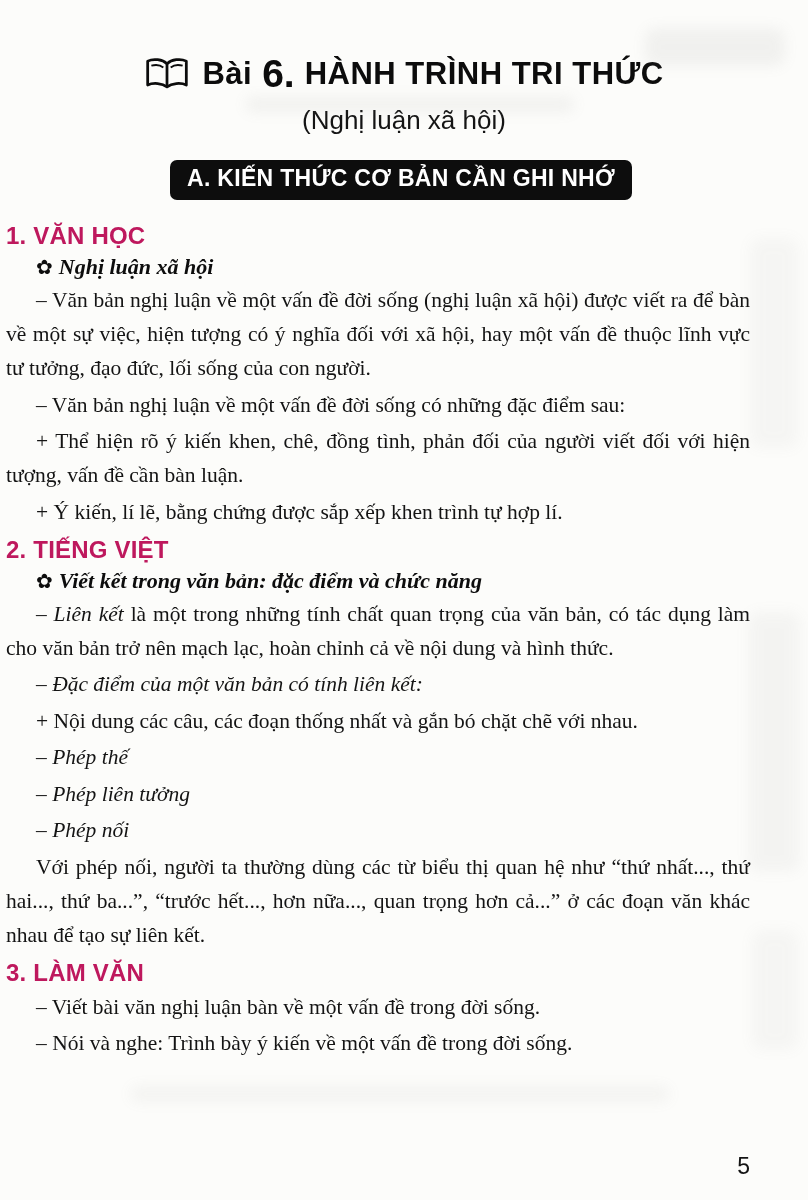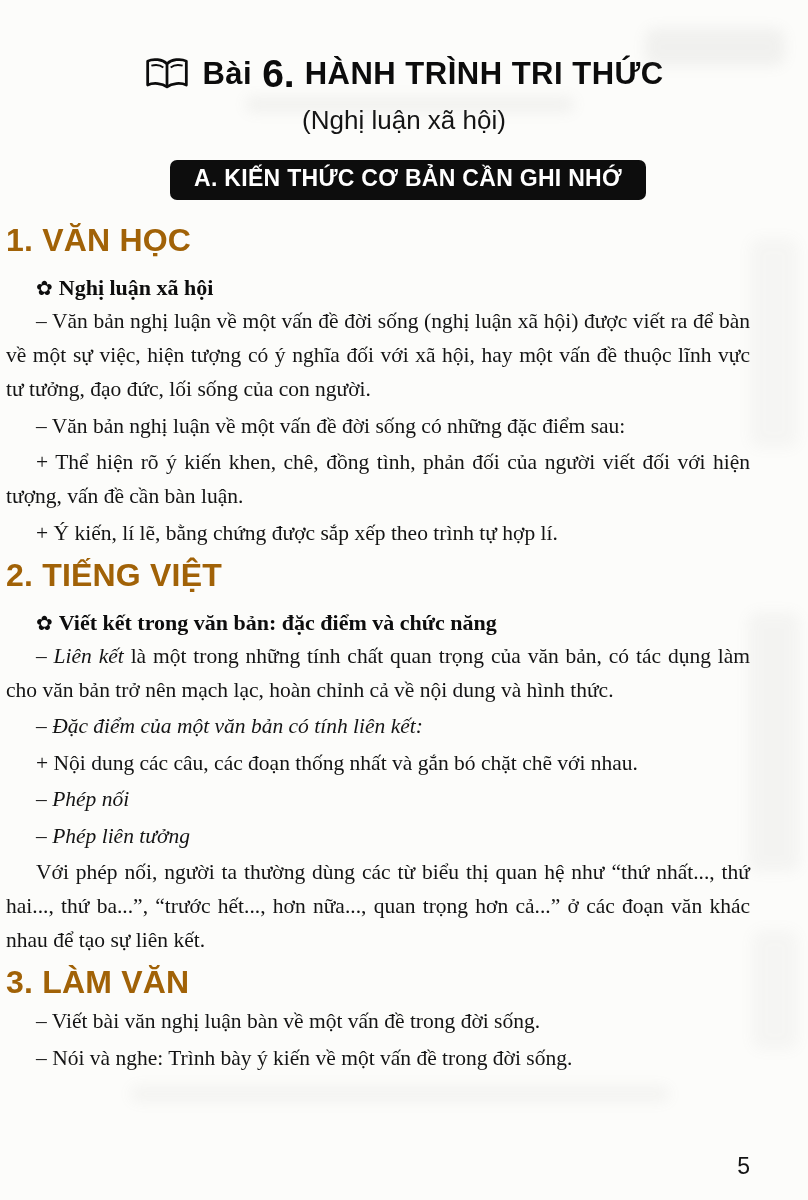--- a/index.html
+++ b/index.html
@@ -33,32 +33,32 @@
   .subtitle{
     margin-top:12px;font-family:"Liberation Sans", sans-serif;
     font-size:26px;color:#141414;text-align:center;
   }
   .banner{
     width:-moz-fit-content;width:fit-content;
     margin:24px auto 0;margin-left:170px;
     background:#0d0d0d;color:#ffffff;
     font-family:"Liberation Sans", sans-serif;font-weight:700;
     font-size:23px;letter-spacing:.3px;
-    padding:5px 24px 8px;border-radius:7px;
+    padding:5px 17px 8px;border-radius:7px;
   }
 
   .content{margin:22px 58px 0 6px;}
   h2{
     font-family:"Liberation Sans", sans-serif;
-    font-size:32px;font-weight:700;color:#a16207;
+    font-size:24px;font-weight:700;color:#be185d;
     margin:7px 0 3px;letter-spacing:.2px;
   }
   h3{
     font-size:22px;font-weight:700;color:#0d0d0d;
-    margin:16px 0 3px 30px;font-family:"Liberation Serif", serif;
+    margin:4px 0 3px 30px;font-family:"Liberation Serif", serif;font-style:italic;
   }
   .flower{font-family:"DejaVu Sans", sans-serif;font-size:20px;margin-right:6px;}
   p{
     font-size:21.5px;line-height:34px;margin:2.5px 0;
     text-indent:30px;
   }
   .just{text-align:justify;}
   .it{font-style:italic;}
   .pagenum{
     position:absolute;right:58px;bottom:20px;
@@ -97,29 +97,30 @@
     </div>
   </header>
 
   <main class="content">
 
     <h2>1. VĂN HỌC</h2>
     <h3><span class="flower">✿</span><span>Nghị luận xã hội</span></h3>
     <p class="just">– Văn bản nghị luận về một vấn đề đời sống (nghị luận xã hội) được viết ra để bàn về một sự việc, hiện tượng có ý nghĩa đối với xã hội, hay một vấn đề thuộc lĩnh vực tư tưởng, đạo đức, lối sống của con người.</p>
     <p class="just">– Văn bản nghị luận về một vấn đề đời sống có những đặc điểm sau:</p>
     <p class="just">+ Thể hiện rõ ý kiến khen, chê, đồng tình, phản đối của người viết đối với hiện tượng, vấn đề cần bàn luận.</p>
-    <p class="just">+ Ý kiến, lí lẽ, bằng chứng được sắp xếp theo trình tự hợp lí.</p>
+    <p class="just">+ Ý kiến, lí lẽ, bằng chứng được sắp xếp khen trình tự hợp lí.</p>
 
     <h2>2. TIẾNG VIỆT</h2>
     <h3><span class="flower">✿</span><span>Viết kết trong văn bản: đặc điểm và chức năng</span></h3>
     <p class="just"><span class="it">– Liên kết</span><span> là một trong những tính chất quan trọng của văn bản, có tác dụng làm cho văn bản trở nên mạch lạc, hoàn chỉnh cả về nội dung và hình thức.</span></p>
     <p class="it">– Đặc điểm của một văn bản có tính liên kết:</p>
     <p class="just">+ Nội dung các câu, các đoạn thống nhất và gắn bó chặt chẽ với nhau.</p>
+    <p class="it">– Phép thế</p>
+    <p class="it">– Phép liên tưởng</p>
     <p class="it">– Phép nối</p>
-    <p class="it">– Phép liên tưởng</p>
     <p class="just">Với phép nối, người ta thường dùng các từ biểu thị quan hệ như “thứ nhất..., thứ hai..., thứ ba...”, “trước hết..., hơn nữa..., quan trọng hơn cả...” ở các đoạn văn khác nhau để tạo sự liên kết.</p>
 
     <h2>3. LÀM VĂN</h2>
     <p class="just">– Viết bài văn nghị luận bàn về một vấn đề trong đời sống.</p>
     <p class="just">– Nói và nghe: Trình bày ý kiến về một vấn đề trong đời sống.</p>
 
   </main>
 
   <span class="pagenum">5</span>
 </div>

